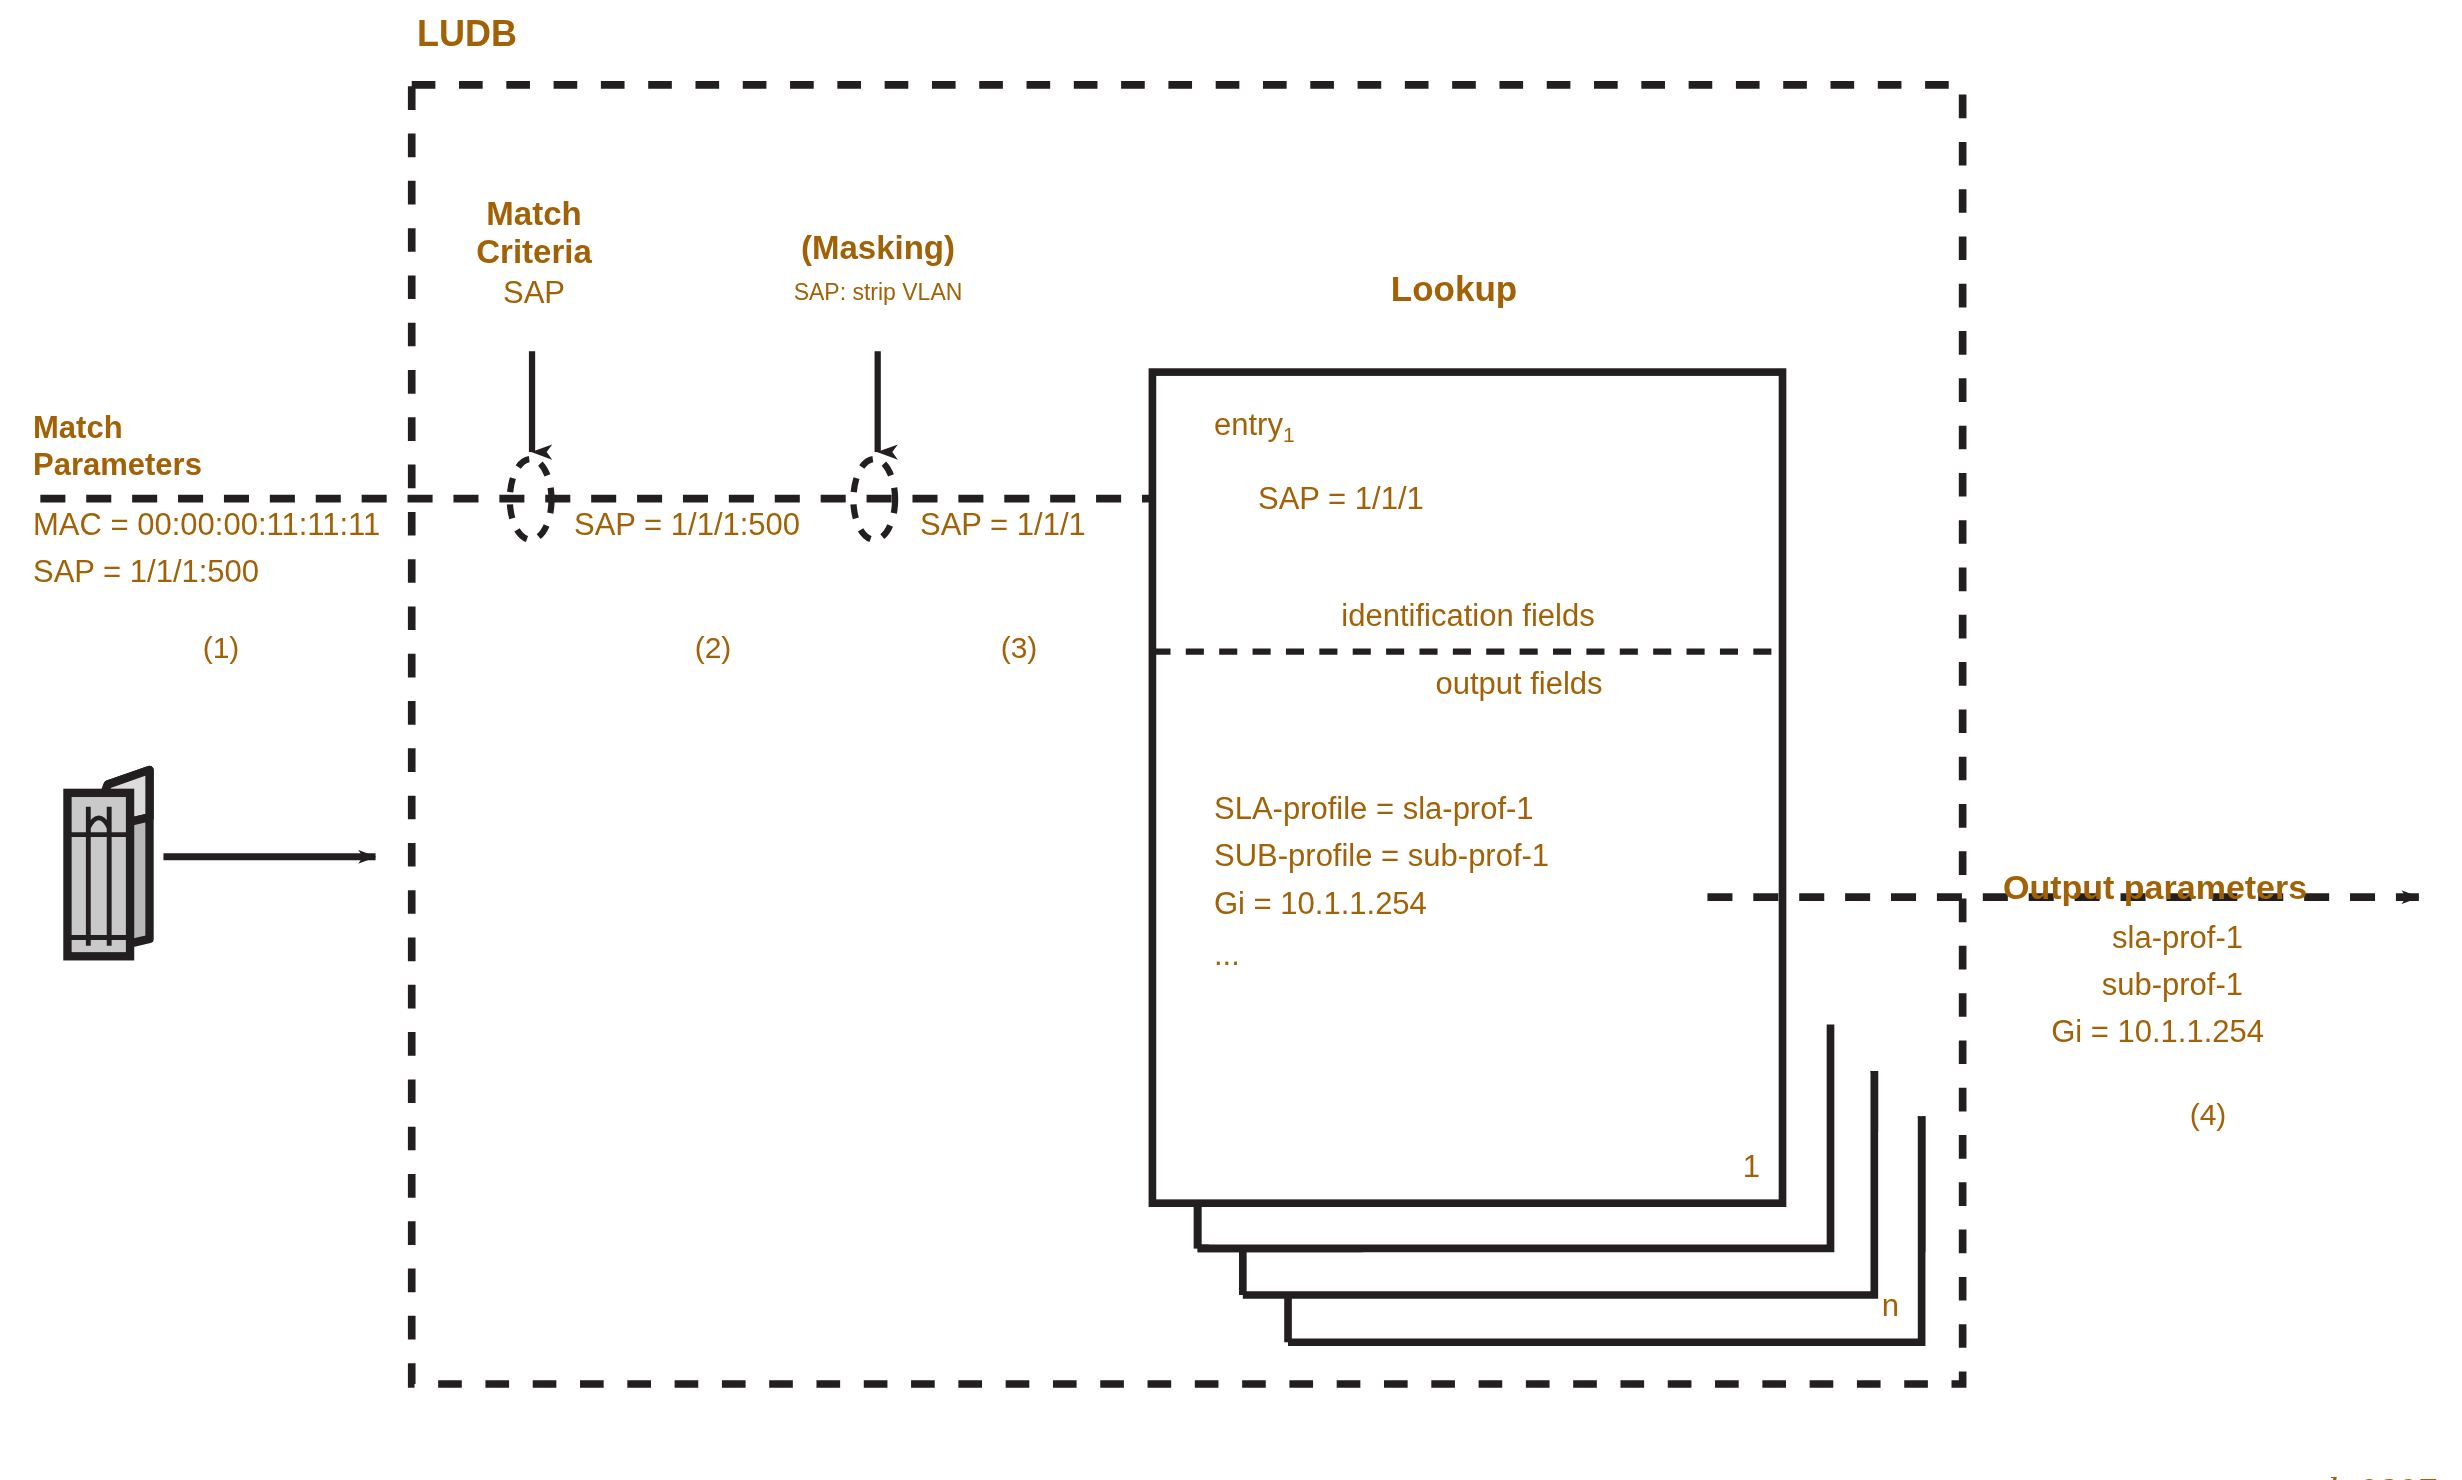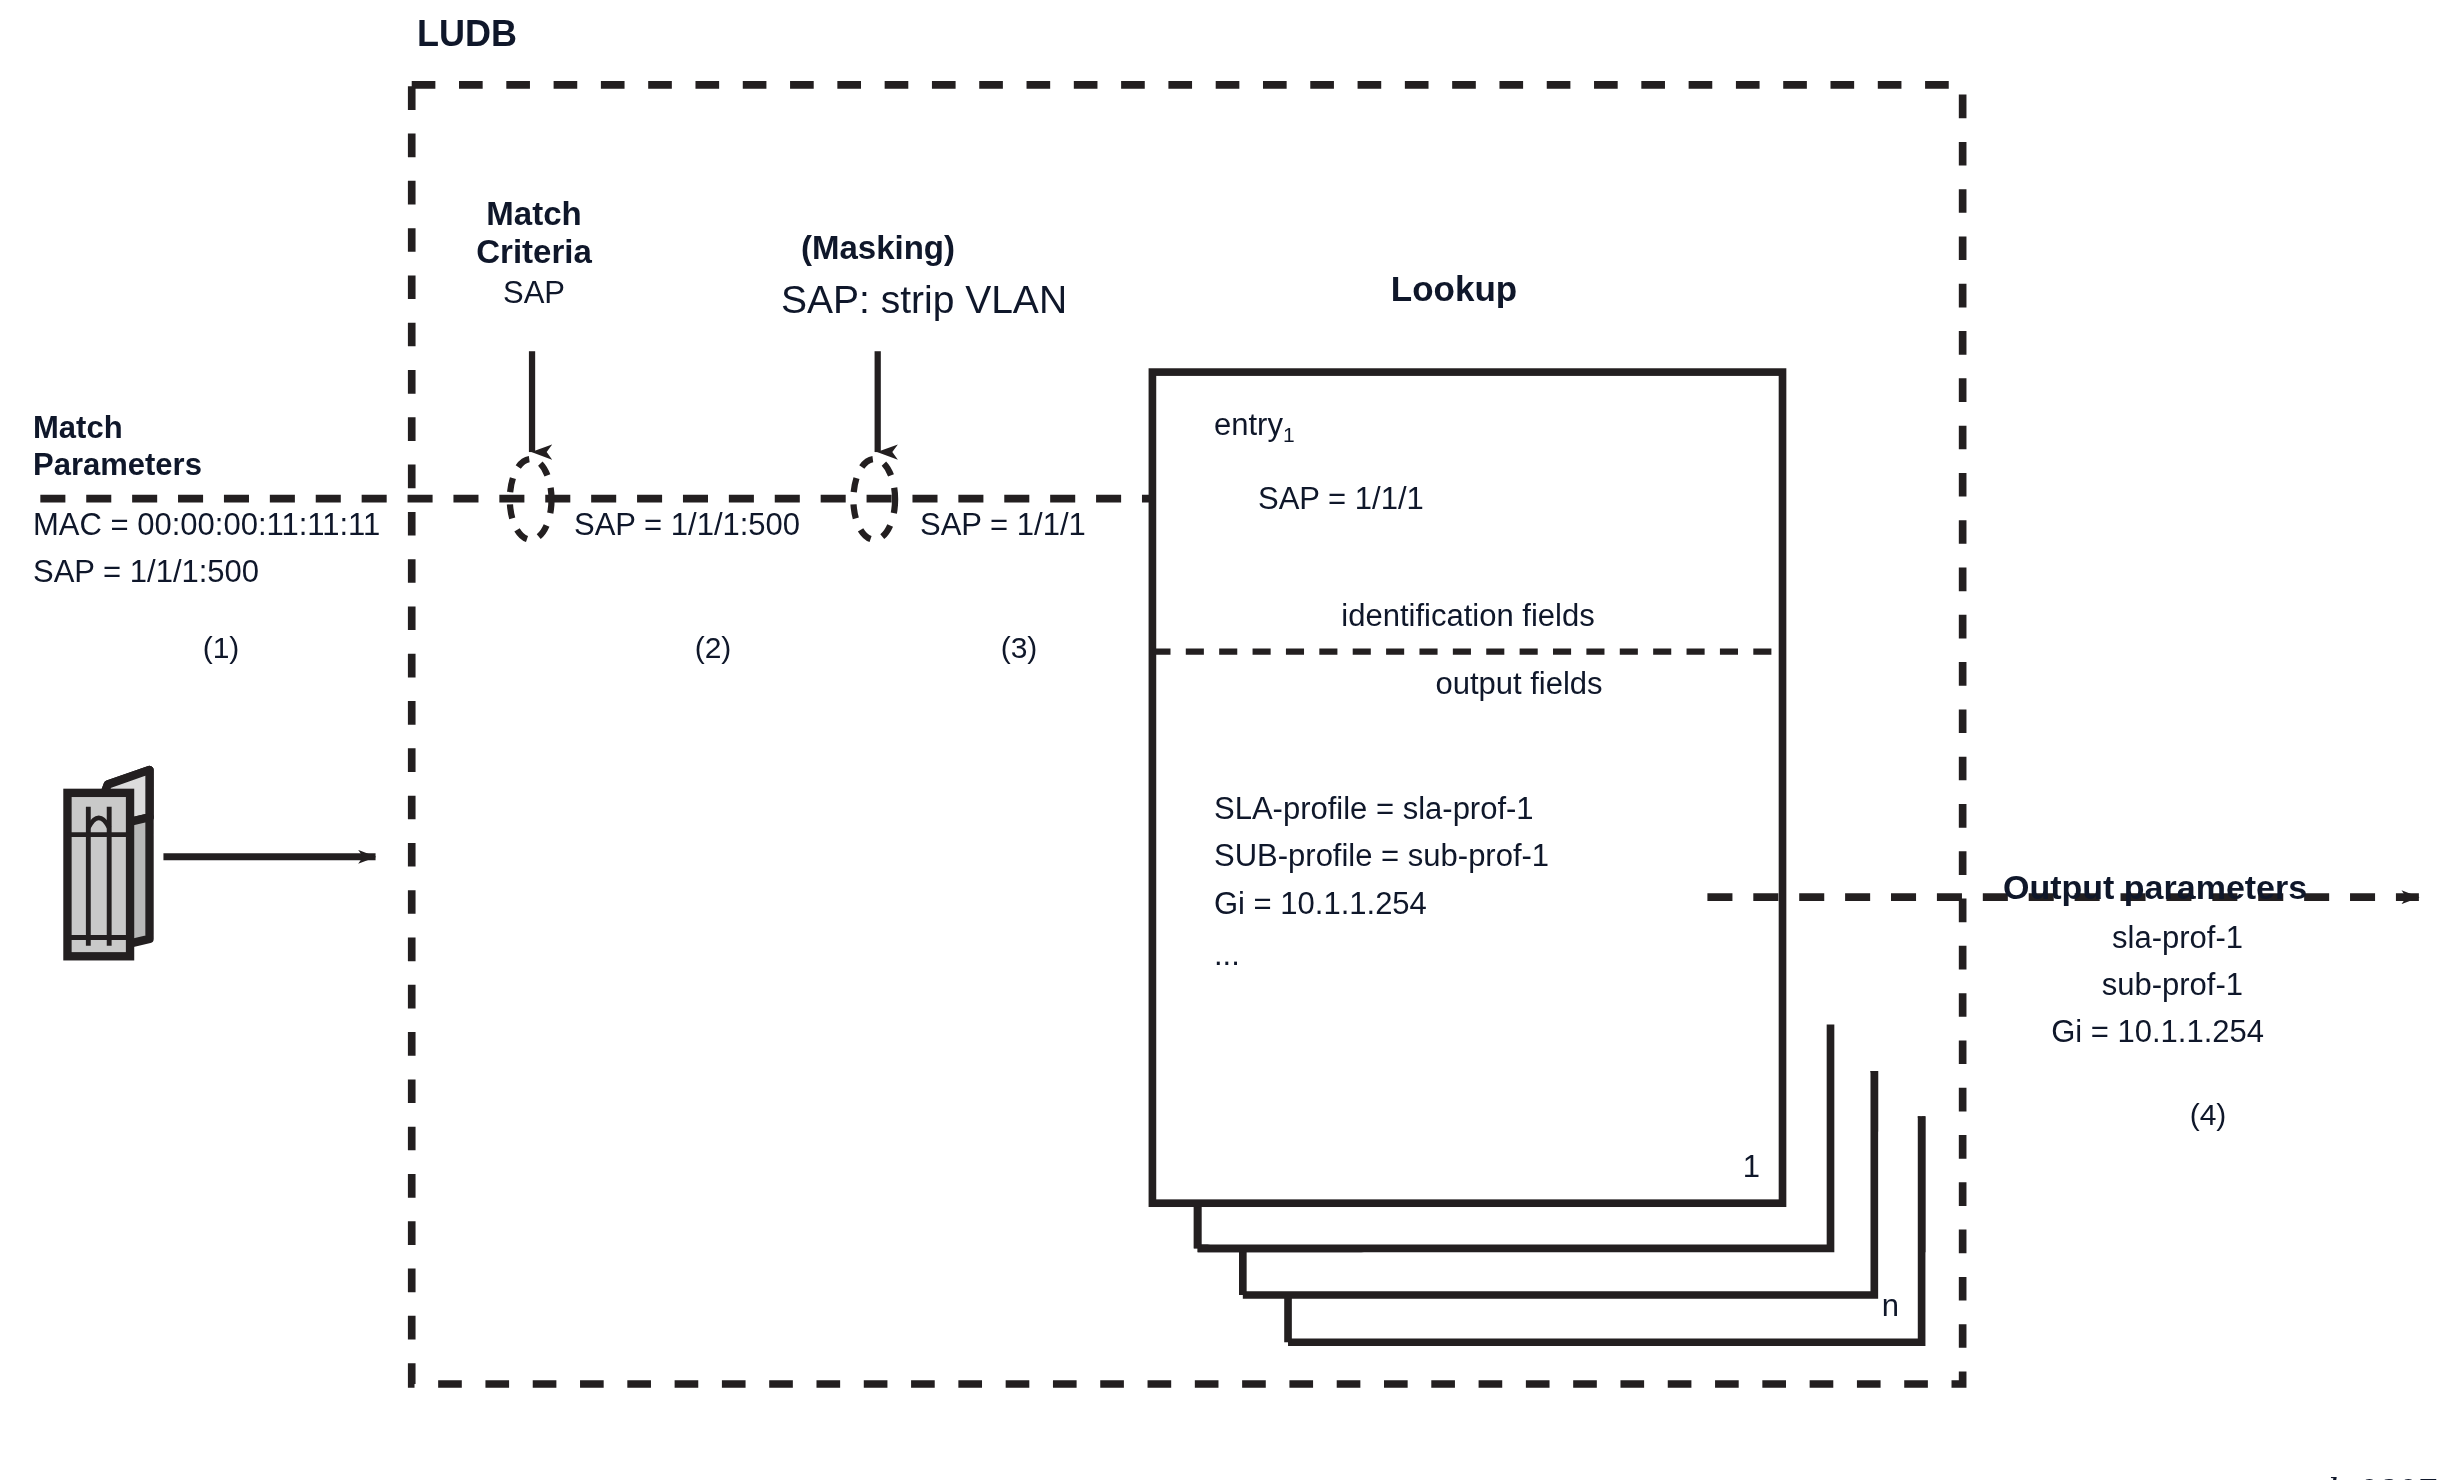--- a/index.html
+++ b/index.html
@@ -1,18 +1,18 @@
 <!DOCTYPE html>
 <html style="font-size:11px"><head>
 <meta charset="utf-8">
 <style>
   html,body{margin:0;padding:0;background:#fff;}
   body{font-family:"Liberation Sans",sans-serif;color:#231f20;}
   #stage{position:relative;width:2462px;height:1480px;background:#fff;overflow:hidden;}
-  .t{position:absolute;white-space:nowrap;line-height:1.05;color:#0f172a;}
+  .t{position:absolute;white-space:nowrap;line-height:1.05;color:#a16207;}
   .bold{font-weight:bold;}
   .ctr{transform:translateX(-50%);text-align:center;}
   .rt{transform:translateX(-100%);text-align:right;}
   svg{position:absolute;left:0;top:0;width:2462px;height:1480px;overflow:visible;}
   .cap{font-family:"Liberation Serif",serif;font-style:italic;}
 </style>
 </head>
 <body>
 
 <div id="stage">
@@ -88,21 +88,21 @@
   <div class="t" style="left:33px;top:556px;font-size:31px;">SAP = 1/1/1:500</div>
   <div class="t ctr" style="left:221px;top:632px;font-size:30px;">(1)</div>
 
   <div class="t bold ctr" style="left:534px;top:197px;font-size:33px;">Match</div>
   <div class="t bold ctr" style="left:534px;top:235px;font-size:33px;">Criteria</div>
   <div class="t ctr" style="left:534px;top:277px;font-size:31px;">SAP</div>
   <div class="t" style="left:574px;top:509px;font-size:31px;">SAP = 1/1/1:500</div>
   <div class="t ctr" style="left:713px;top:632px;font-size:30px;">(2)</div>
 
   <div class="t bold ctr" style="left:878px;top:231px;font-size:33px;">(Masking)</div>
-  <div class="t ctr" style="left:924px;top:280px;font-size:39px;">SAP: strip VLAN</div>
+  <div class="t ctr" style="left:878px;top:280px;font-size:23px;">SAP: strip VLAN</div>
   <div class="t" style="left:920px;top:509px;font-size:31px;">SAP = 1/1/1</div>
   <div class="t ctr" style="left:1019px;top:632px;font-size:30px;">(3)</div>
 
   <div class="t bold ctr" style="left:1454px;top:271px;font-size:35px;">Lookup</div>
 
   <div class="t" style="left:1214px;top:409px;font-size:31px;">
     <span>entry</span><span style="font-size:21px;vertical-align:sub;">1</span>
   </div>
 
   <div class="t" style="left:1258px;top:483px;font-size:31px;">SAP = 1/1/1</div>

